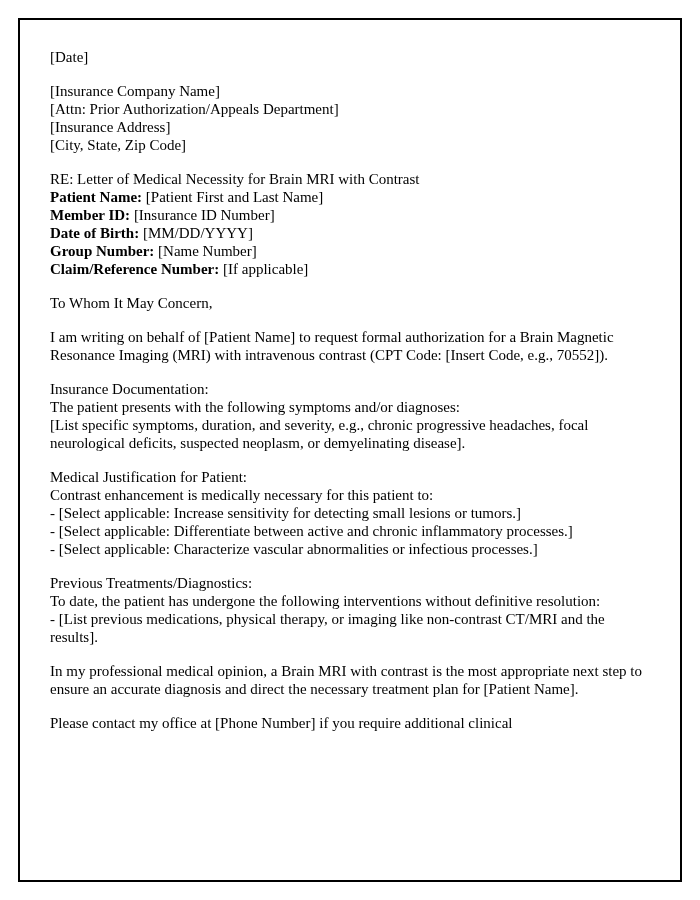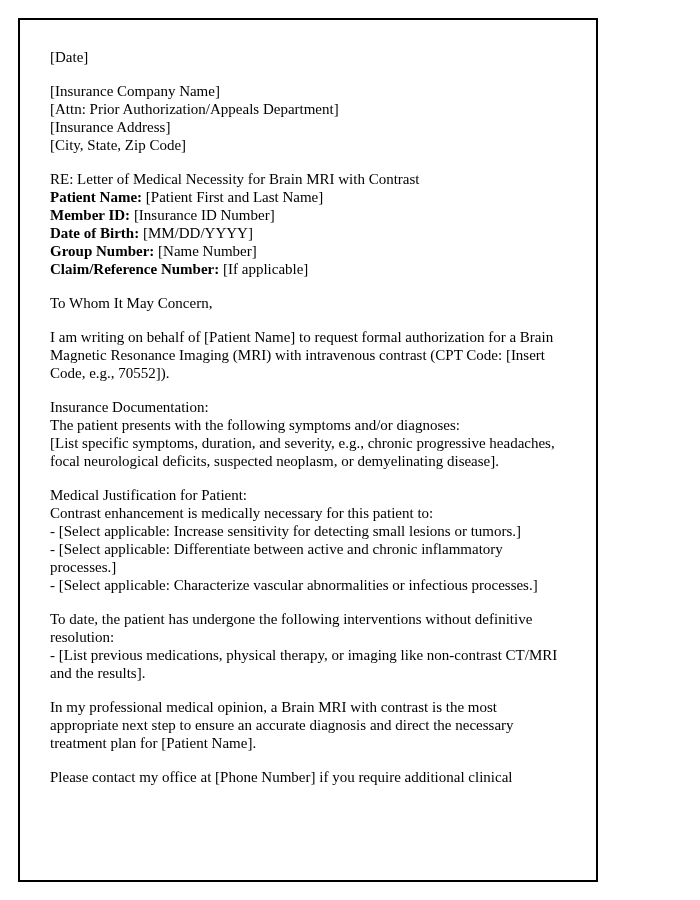--- a/index.html
+++ b/index.html
@@ -12,21 +12,21 @@
     height: 900px;
     position: relative;
     overflow: hidden;
     font-family: "Liberation Serif", "DejaVu Serif", serif;
     color: #000000;
   }
   .page {
     position: absolute;
     left: 18px;
     top: 18px;
-    width: 580px;
+    width: 664px;
     height: 864px;
     box-sizing: border-box;
     border: 2px solid #000000;
     background: #ffffff;
     overflow: hidden;
   }
   .content {
     box-sizing: border-box;
     width: 100%;
     height: 100%;
@@ -88,20 +88,21 @@
 
     <div class="para">
       <span class="line bold">Medical Justification for Patient:</span>
       <span class="line">Contrast enhancement is medically necessary for this patient to:</span>
       <span class="line">- [Select applicable: Increase sensitivity for detecting small lesions or tumors.]</span>
       <span class="line">- [Select applicable: Differentiate between active and chronic inflammatory processes.]</span>
       <span class="line">- [Select applicable: Characterize vascular abnormalities or infectious processes.]</span>
     </div>
 
     <div class="para">
+      <span class="line bold">Previous Treatments/Diagnostics:</span>
       <span class="line">To date, the patient has undergone the following interventions without definitive resolution:</span>
       <span class="line">- [List previous medications, physical therapy, or imaging like non-contrast CT/MRI and the results].</span>
     </div>
 
     <div class="para">In my professional medical opinion, a Brain MRI with contrast is the most appropriate next step to ensure an accurate diagnosis and direct the necessary treatment plan for [Patient Name].</div>
 
     <div class="para">Please contact my office at [Phone Number] if you require additional clinical</div>
 
   </div>
 </div>

